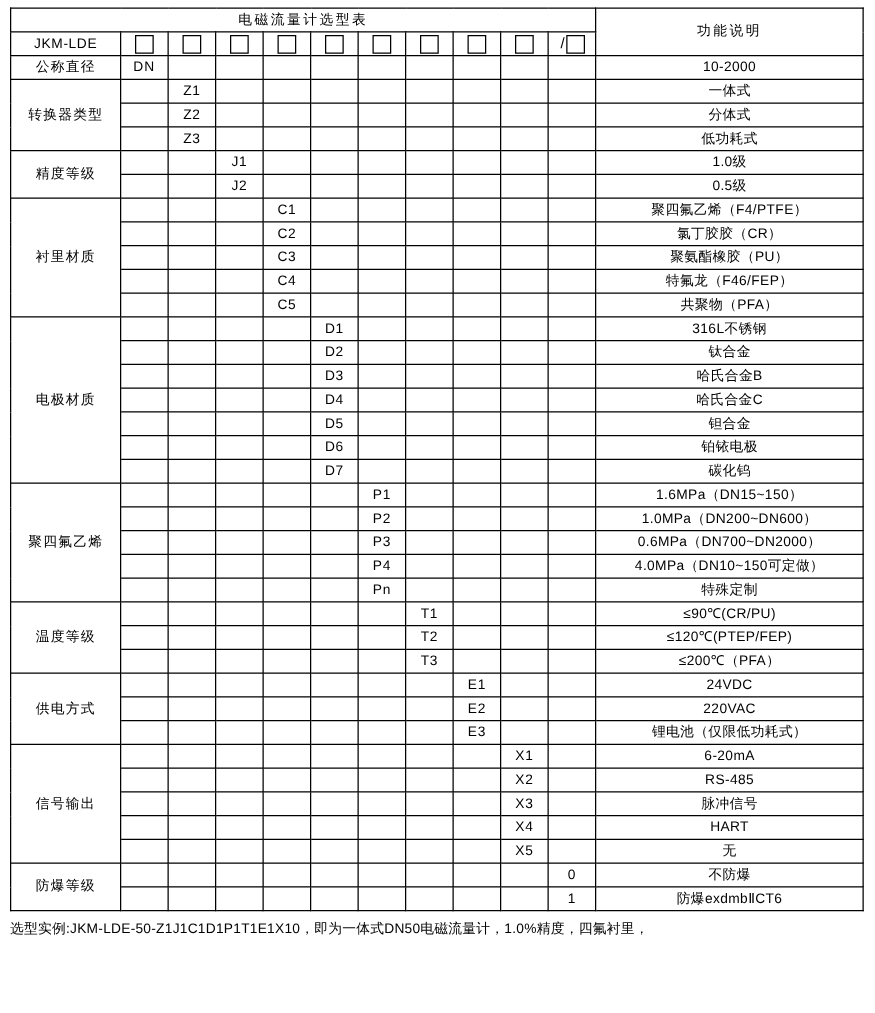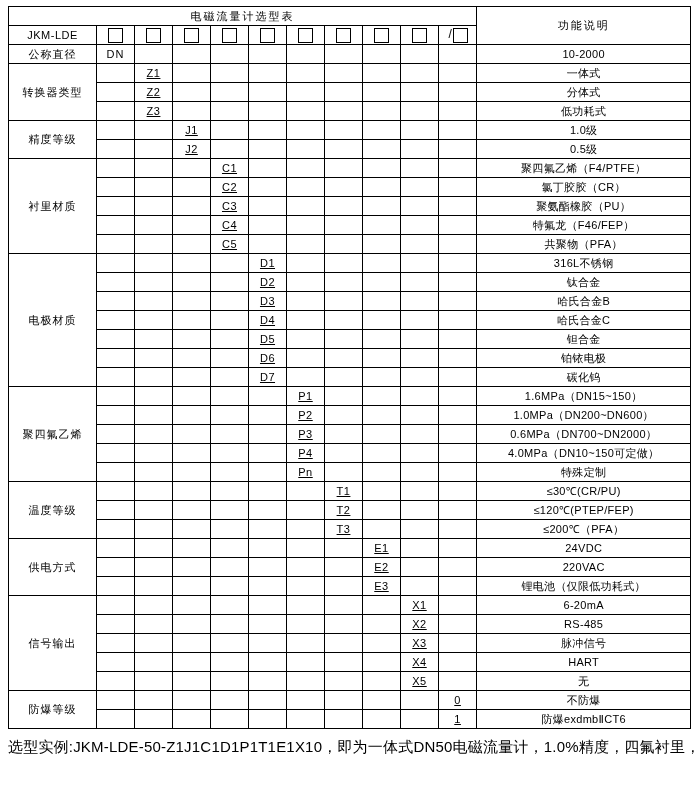--- a/index.html
+++ b/index.html
@@ -43,21 +43,20 @@
     font-size:14px;
     letter-spacing:2px;
   }
   td.model{
     font-size:13px;
     letter-spacing:0.5px;
   }
   td.code{
     font-size:11px;
     letter-spacing:0.5px;
-    text-decoration:underline;
   }
   td.desc{
     font-size:11.5px;
     letter-spacing:0.3px;
   }
   td.dn{
     font-size:12px;
     letter-spacing:1px;
   }
   .box{
@@ -68,21 +67,21 @@
   }
   .slash{
     display:inline-block;
     font-size:12px;
     vertical-align:middle;
     margin:0 1px;
   }
   .notes{
     width:684px;
     margin:6px auto 16px auto;
-    font-size:15px;
+    font-size:11px;
     line-height:1.55;
     letter-spacing:0.2px;
   }
   .notes div{white-space:nowrap;}
   .notes .indent{padding-left:26px;}
   .note-last{margin-top:3px;}
 </style>
 </head>
 <body>
 
@@ -430,21 +429,21 @@
           <td>&nbsp;</td>
           <td>&nbsp;</td>
           <td>&nbsp;</td>
           <td>&nbsp;</td>
           <td>&nbsp;</td>
           <td>&nbsp;</td>
           <td class="code">T1</td>
           <td>&nbsp;</td>
           <td>&nbsp;</td>
           <td>&nbsp;</td>
-          <td class="desc">≤30℃(CR/PU)</td>
+          <td class="desc">≤90℃(CR/PU)</td>
         </tr>
         <tr>
           <td>&nbsp;</td>
           <td>&nbsp;</td>
           <td>&nbsp;</td>
           <td>&nbsp;</td>
           <td>&nbsp;</td>
           <td>&nbsp;</td>
           <td class="code">T2</td>
           <td>&nbsp;</td>

